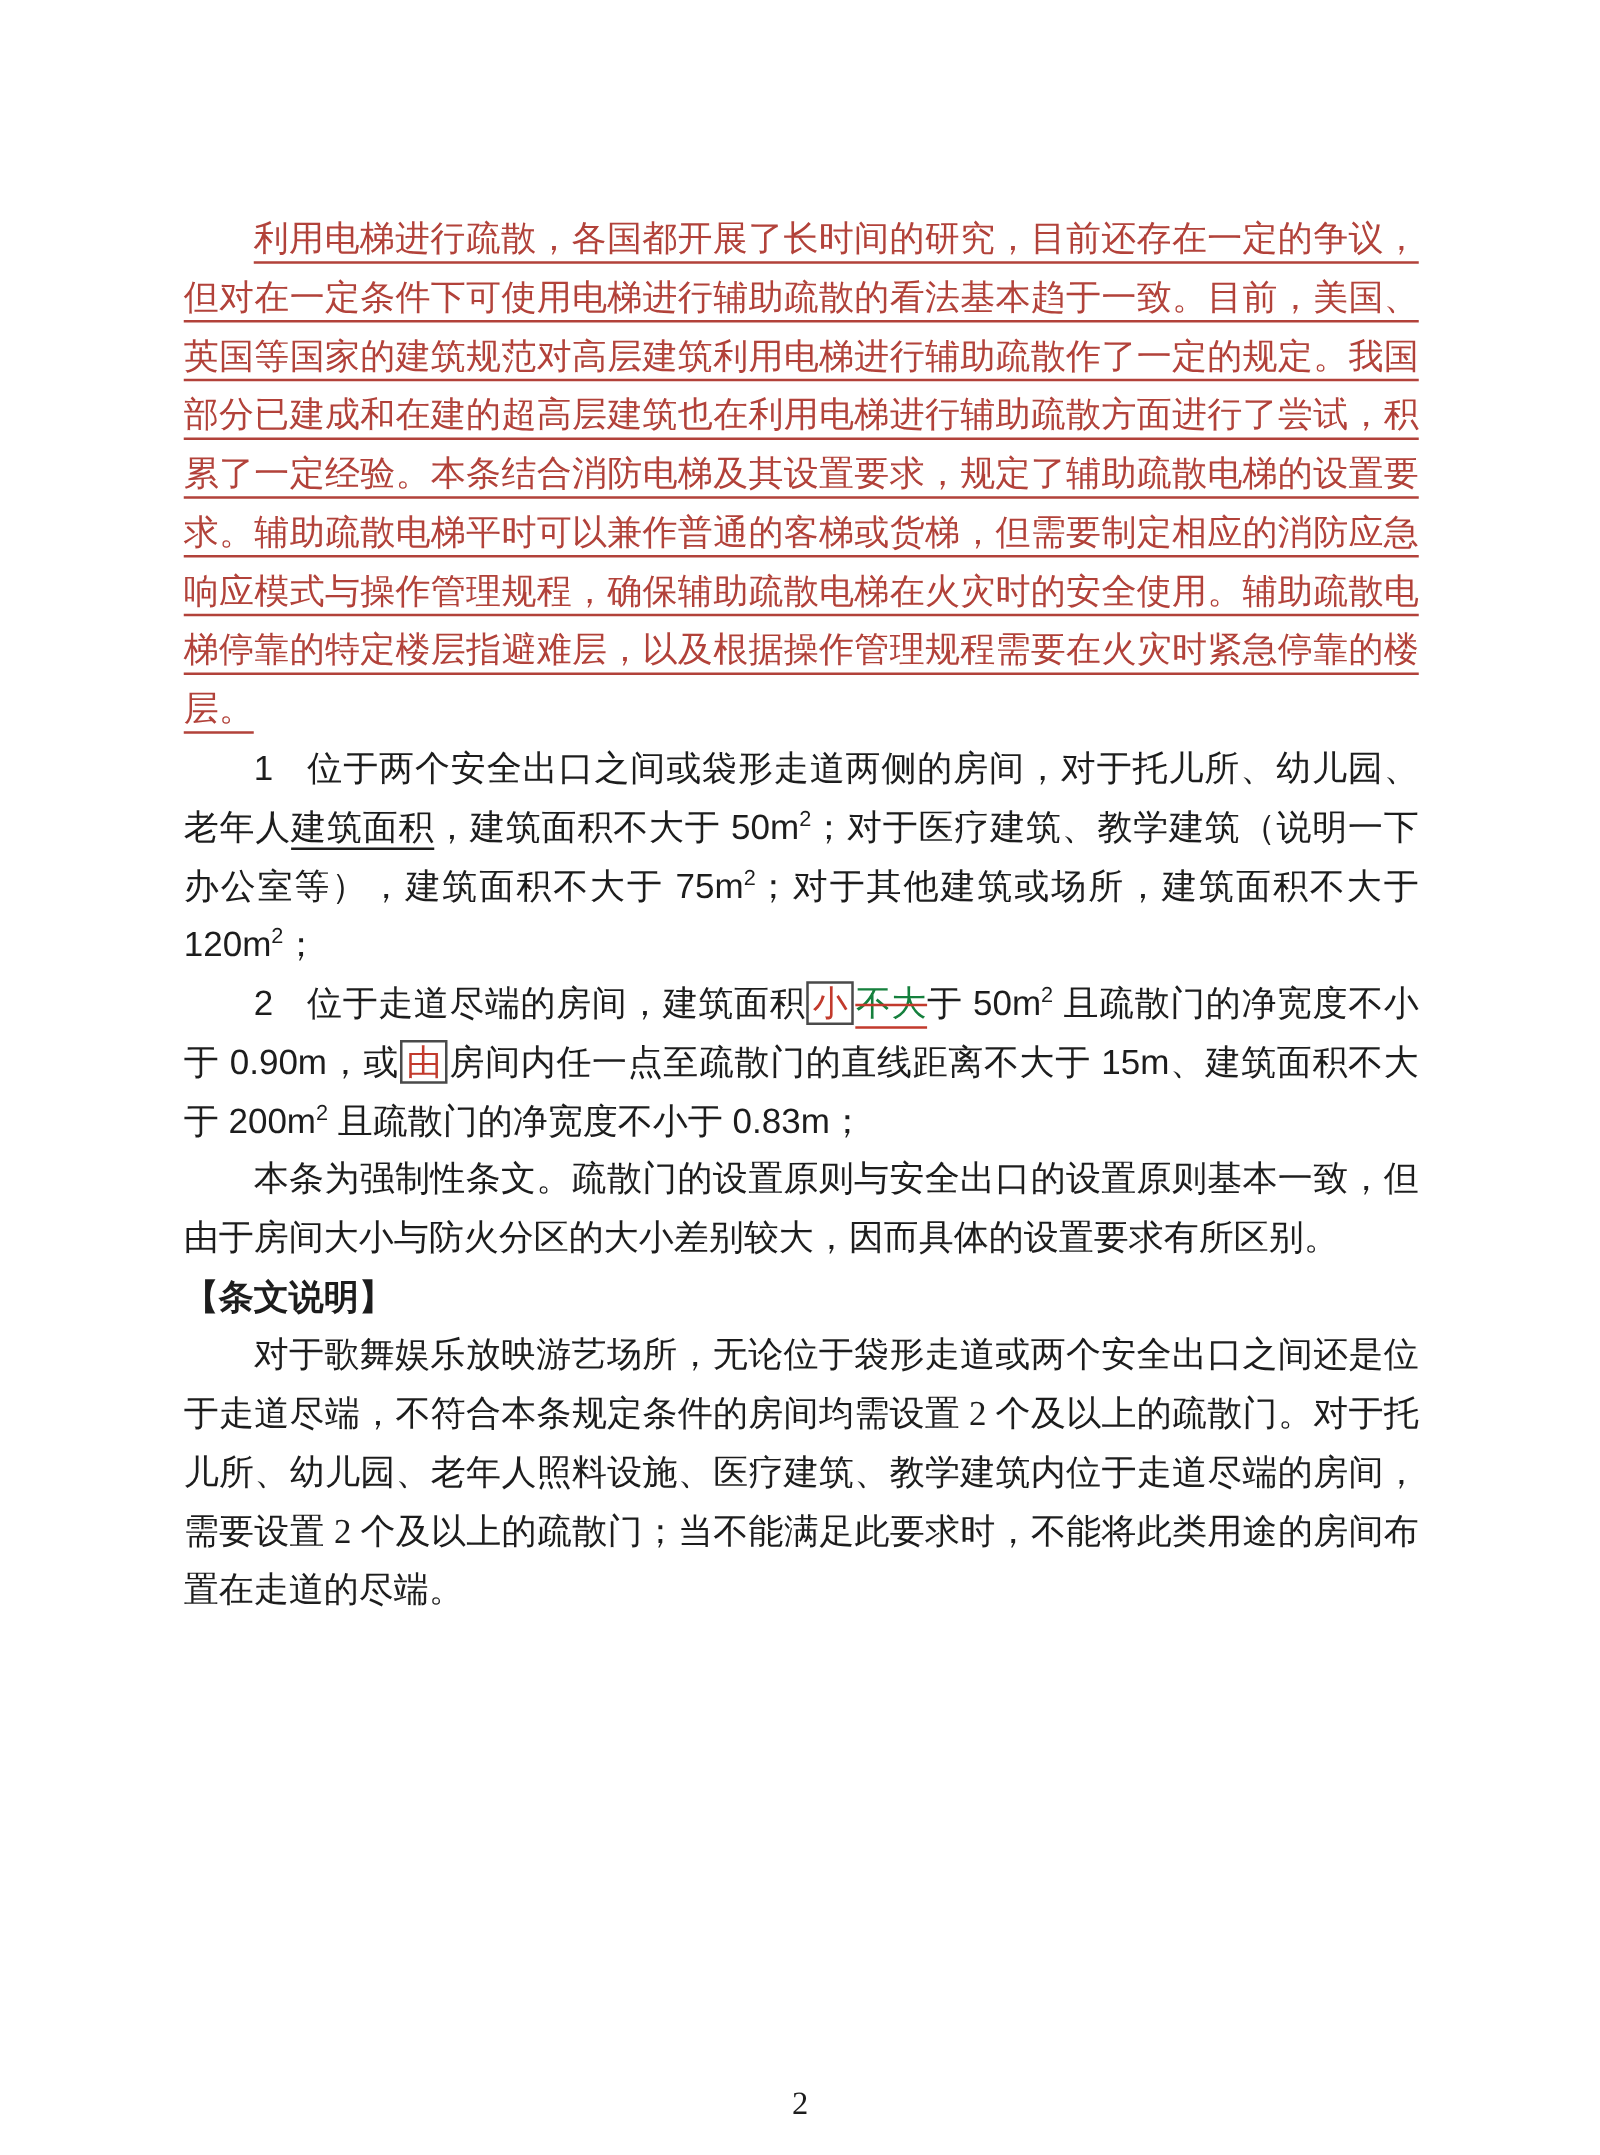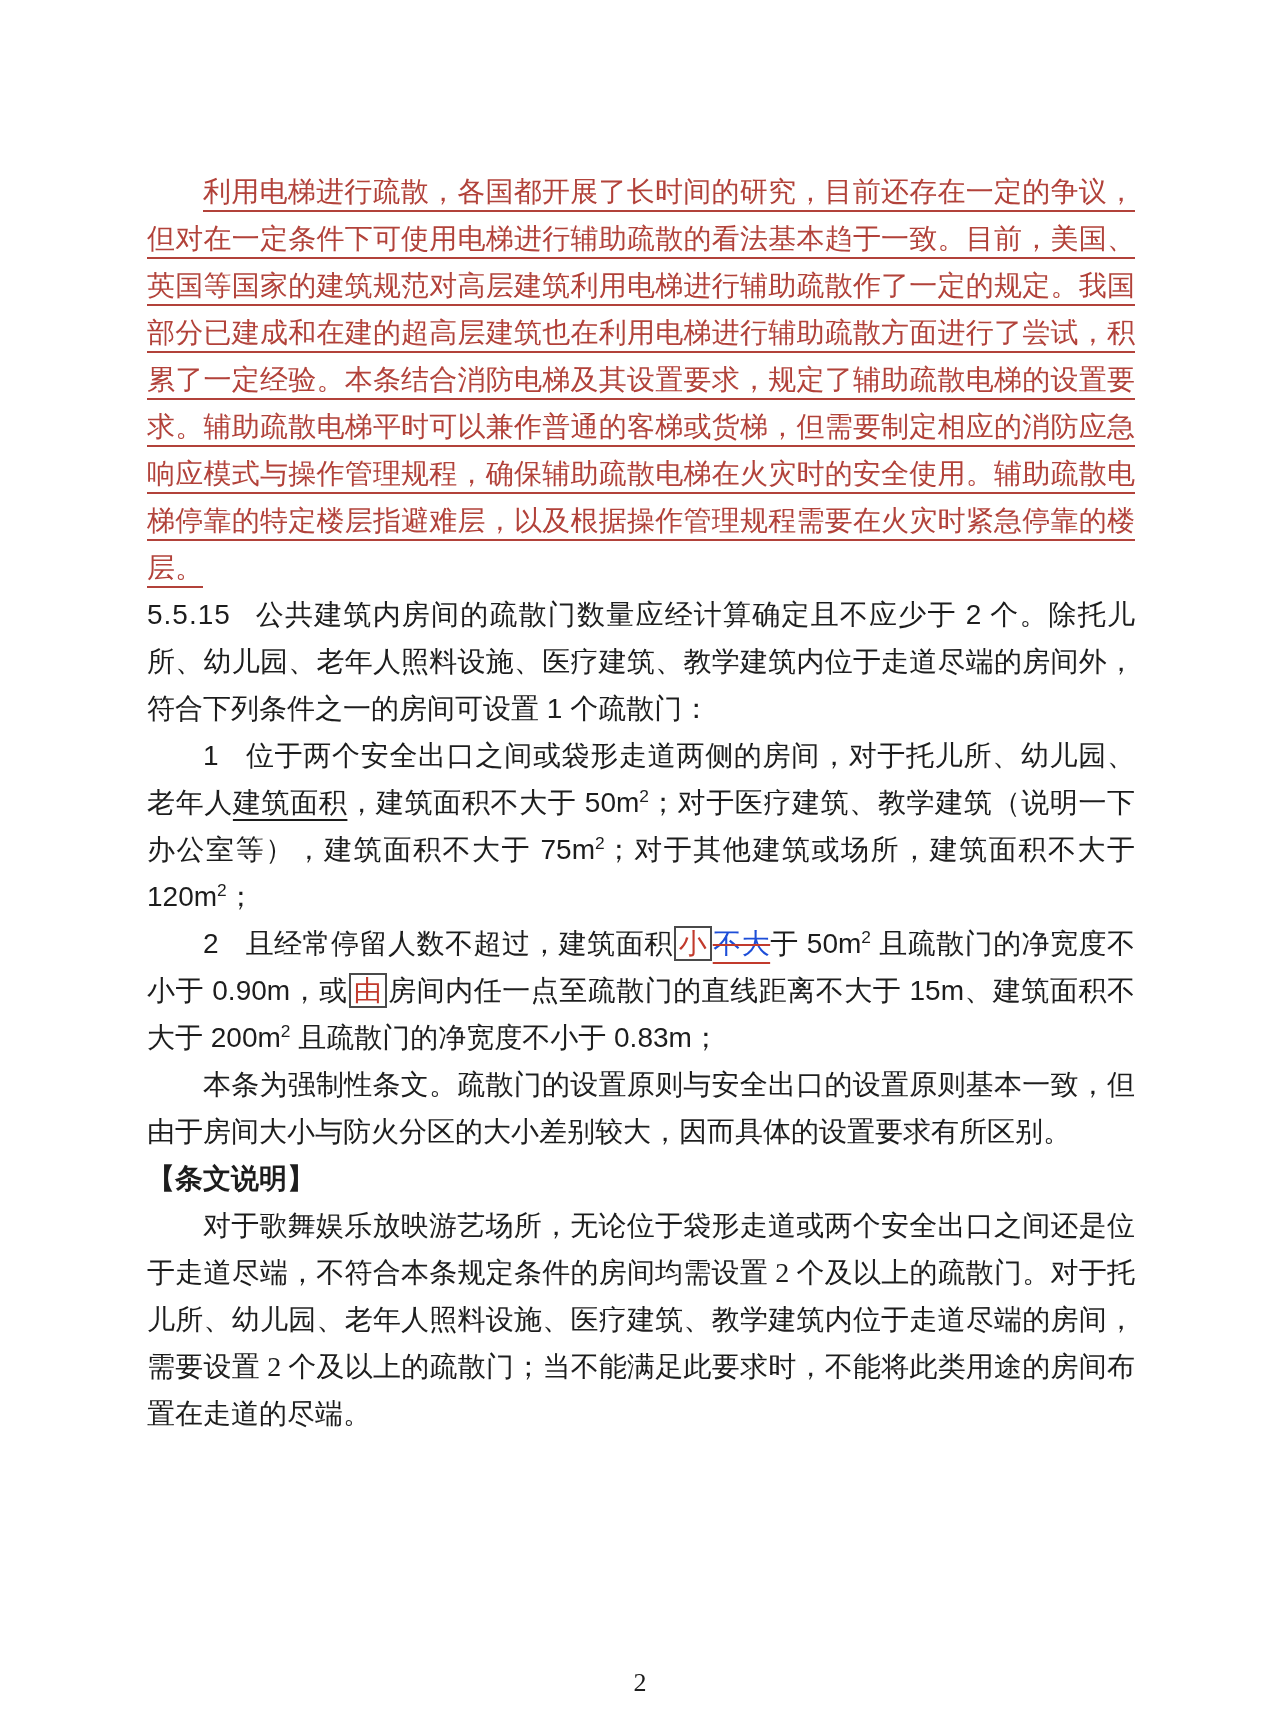--- a/index.html
+++ b/index.html
@@ -51,21 +51,21 @@
     display: inline-block;
     border: 2px solid #4a4a4a;
     padding: 0 3px;
     margin: 0 1px;
     line-height: 1.12;
     color: #c23a2c;
     text-indent: 0;
   }
   
   .del {
-    color: #1d4ed8;
+    color: #15803d;
     text-decoration-line: underline line-through;
     text-decoration-color: #c23a2c;
     text-decoration-thickness: 2px;
     text-underline-offset: 9px;
   }
   .clause-num { margin-right: 0.85em; letter-spacing: 1px; }
   .item-num   { margin-right: 0.95em; }
   sup {
     font-size: 0.62em;
     line-height: 0;
@@ -85,30 +85,27 @@
     color: #1d1d1d;
   }
 </style>
 </head>
 <body>
 
 <div class="page">
 
   <p class="para song red-ins indent">利用电梯进行疏散，各国都开展了长时间的研究，目前还存在一定的争议，但对在一定条件下可使用电梯进行辅助疏散的看法基本趋于一致。目前，美国、英国等国家的建筑规范对高层建筑利用电梯进行辅助疏散作了一定的规定。我国部分已建成和在建的超高层建筑也在利用电梯进行辅助疏散方面进行了尝试，积累了一定经验。本条结合消防电梯及其设置要求，规定了辅助疏散电梯的设置要求。辅助疏散电梯平时可以兼作普通的客梯或货梯，但需要制定相应的消防应急响应模式与操作管理规程，确保辅助疏散电梯在火灾时的安全使用。辅助疏散电梯停靠的特定楼层指避难层，以及根据操作管理规程需要在火灾时紧急停靠的楼层。</p>
 
-  <p class="para hei">
-    <span class="clause-num">5.5.15</span><span>公共建筑内房间的疏散门数量应经计算确定且不应少于 2 个。除托儿所、幼儿园、老年人照料设施、医疗建筑、教学建筑内位于走道尽端的房间外，符合下列条件之一的房间可设置 1 个疏散门：</span>
-  </p>
 
   <p class="para hei indent">
     <span class="item-num">1</span><span>位于两个安全出口之间或袋形走道两侧的房间，对于托儿所、幼儿园、老年人</span><span class="u-black">建筑面积</span><span>，建筑面积不大于 50m</span><sup>2</sup><span>；对于医疗建筑、教学建筑（说明一下办公室等），建筑面积不大于 75m</span><sup>2</sup><span>；对于其他建筑或场所，建筑面积不大于 120m</span><sup>2</sup><span>；</span>
   </p>
 
   <p class="para hei indent">
-    <span class="item-num">2</span><span>且经常停留人数不超过，建筑面积</span><span class="ins-box">小</span><span class="del">不大</span><span>于 50m</span><sup>2</sup><span> 且疏散门的净宽度不小于 0.90m，或</span><span class="ins-box">由</span><span>房间内任一点至疏散门的直线距离不大于 15m、建筑面积不大于 200m</span><sup>2</sup><span> 且疏散门的净宽度不小于 0.83m；</span>
+    <span class="item-num">2</span><span>位于走道尽端的房间，建筑面积</span><span class="ins-box">小</span><span class="del">不大</span><span>于 50m</span><sup>2</sup><span> 且疏散门的净宽度不小于 0.90m，或</span><span class="ins-box">由</span><span>房间内任一点至疏散门的直线距离不大于 15m、建筑面积不大于 200m</span><sup>2</sup><span> 且疏散门的净宽度不小于 0.83m；</span>
   </p>
 
 
 
   <p class="para song indent">本条为强制性条文。疏散门的设置原则与安全出口的设置原则基本一致，但由于房间大小与防火分区的大小差别较大，因而具体的设置要求有所区别。</p>
 
   <p class="para hei commentary-header">【条文说明】</p>
 
 
   <p class="para song indent">对于歌舞娱乐放映游艺场所，无论位于袋形走道或两个安全出口之间还是位于走道尽端，不符合本条规定条件的房间均需设置 2 个及以上的疏散门。对于托儿所、幼儿园、老年人照料设施、医疗建筑、教学建筑内位于走道尽端的房间，需要设置 2 个及以上的疏散门；当不能满足此要求时，不能将此类用途的房间布置在走道的尽端。</p>

